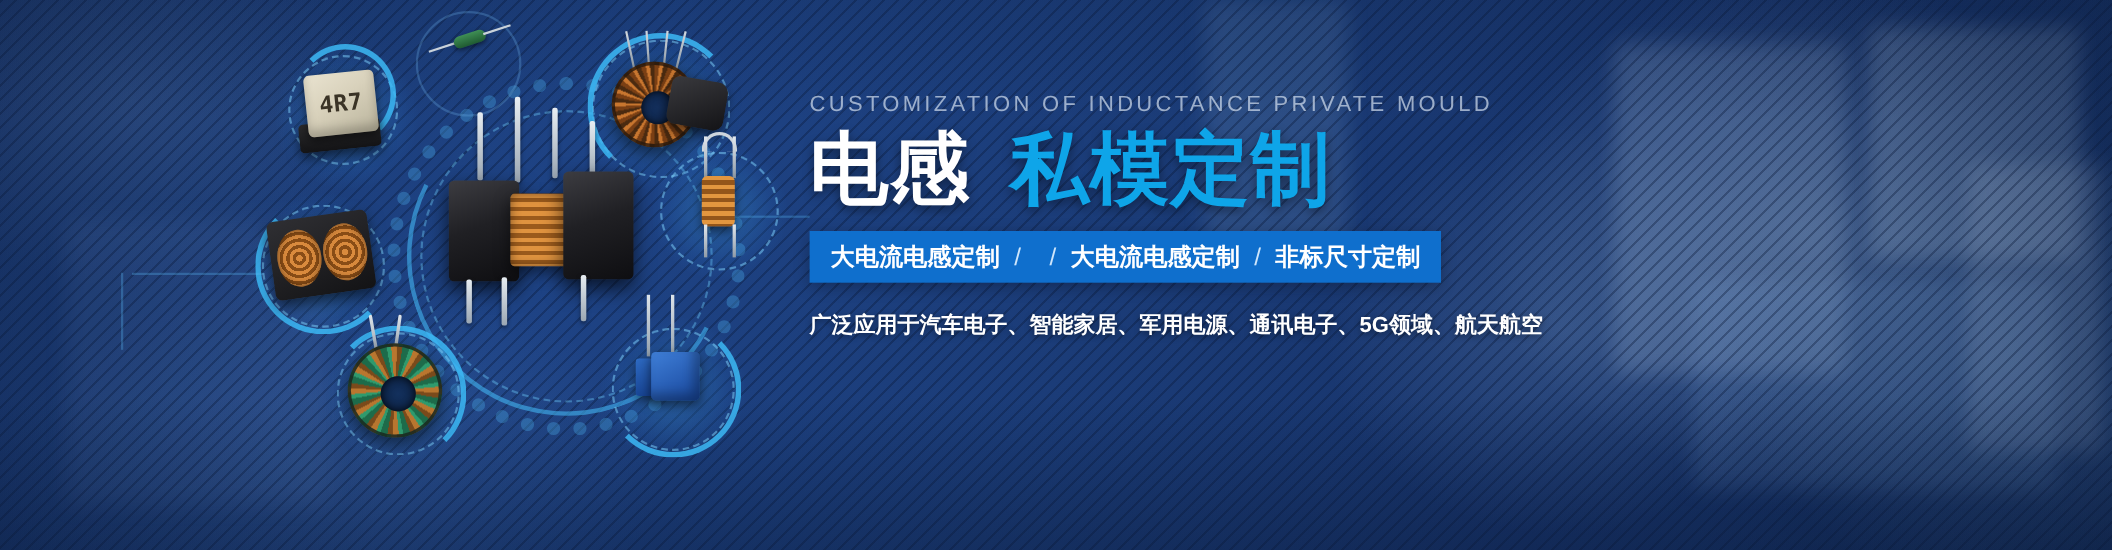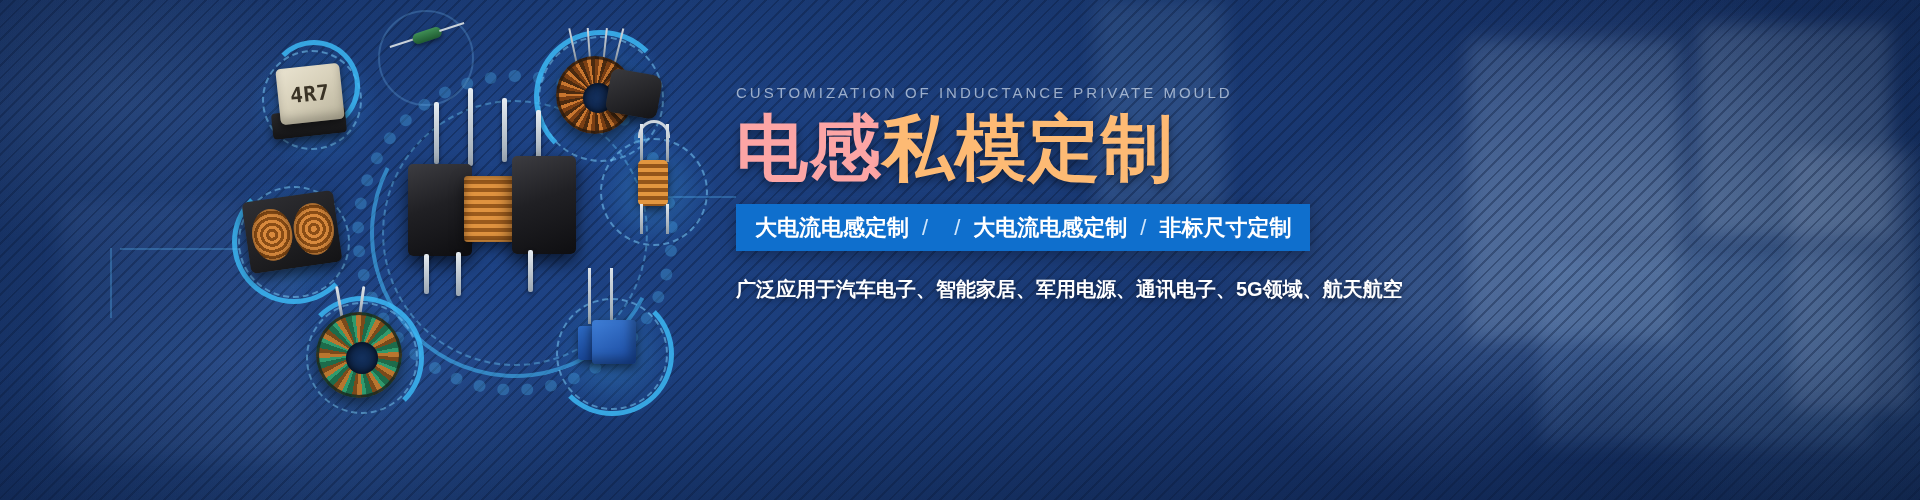--- a/index.html
+++ b/index.html
@@ -276,37 +276,37 @@
   .axial .lead.a { left:0px;  width:26px; }
   .axial .lead.b { left:52px; width:26px; }
 
   
   .trace { position:absolute; background:rgba(90,185,245,.30); }
 
   
   .textblock { position:absolute; left:736px; top:84px; width:980px; }
 
   .eyebrow {
-    font-size:15px;
+    font-size:20px;
     letter-spacing:3.0px;
     color:rgba(206,219,236,.72);
     font-weight:400;
     white-space:nowrap;
   }
 
   .headline {
     margin-top:9px;
     font-size:72px;
     line-height:1.06;
     font-weight:700;
     white-space:nowrap;
     letter-spacing:1px;
   }
-  .headline .w { color:#fca5a5; text-shadow:0 4px 10px rgba(0,0,0,.45); }
-  .headline .g { color:#fdba74; text-shadow:0 4px 10px rgba(0,0,0,.45); }
+  .headline .w { color:#ffffff; text-shadow:0 4px 10px rgba(0,0,0,.45); }
+  .headline .g { color:#0ea5e9; text-shadow:0 4px 10px rgba(0,0,0,.45);margin-left:36px; }
 
   .featurebar {
     margin-top:18px;
     display:inline-flex; align-items:center;
     height:47px;
     padding:0 19px;
     background:#0f6fcd;
     color:#ffffff;
     font-size:22px;
     font-weight:700;

